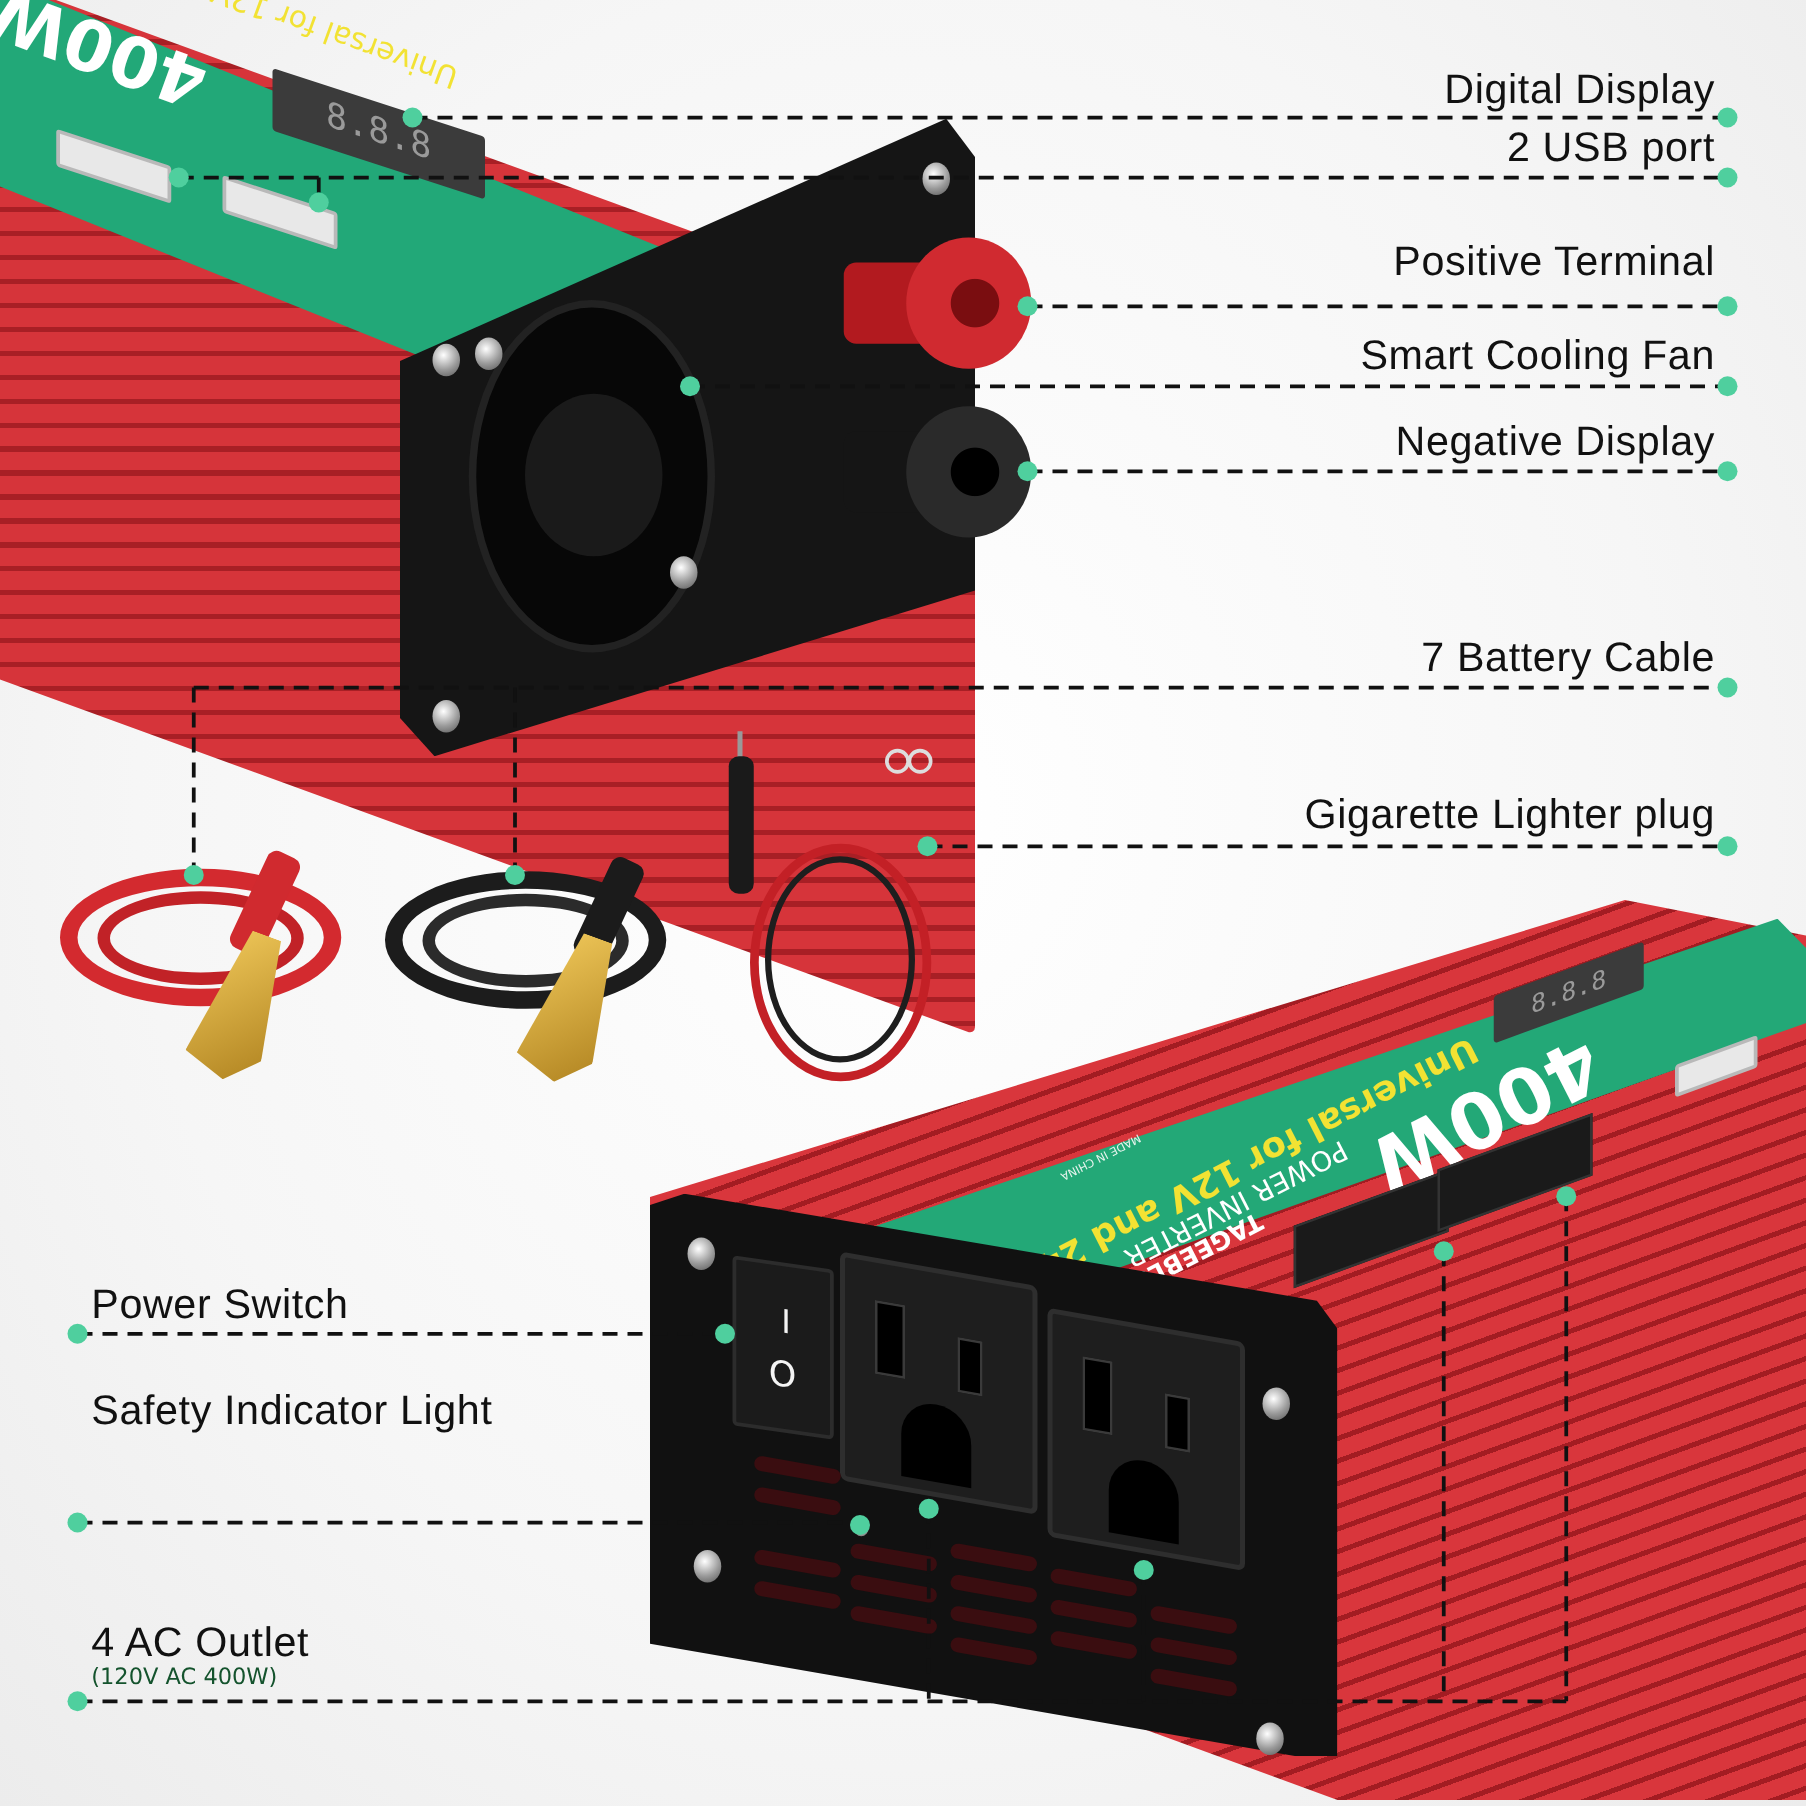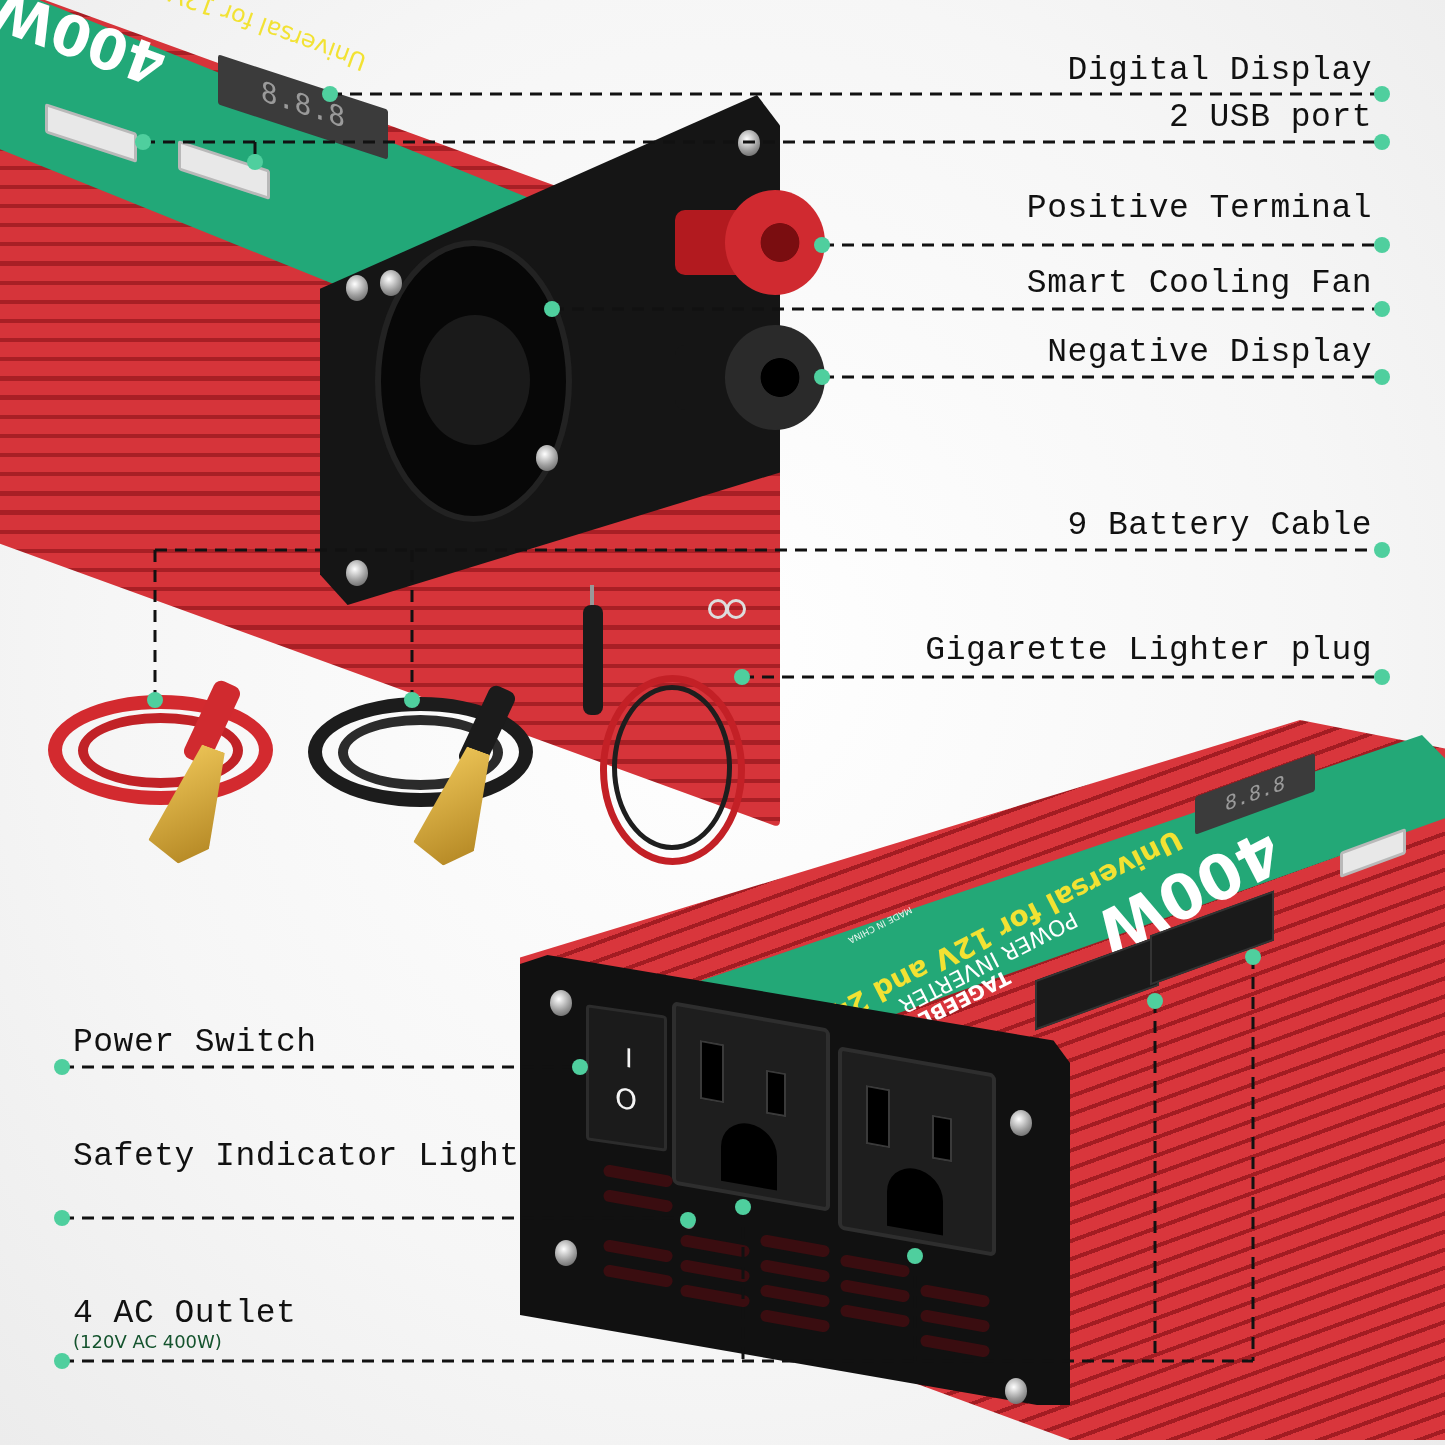--- a/index.html
+++ b/index.html
@@ -4,21 +4,21 @@
 <style>
   html, body { margin: 0; padding: 0; }
   body {
     width: 1445px; height: 1445px; overflow: hidden; position: relative;
     background: radial-gradient(ellipse at 50% 45%, #ffffff 0%, #f6f6f6 60%, #ececec 100%);
     font-family: "DejaVu Sans", sans-serif;
   }
   .abs { position: absolute; }
   .label {
     position: absolute; color: #111; font-size: 33px; letter-spacing: 0.5px;
-    font-family: Liberation Mono, monospace; font-weight: 300; white-space: nowrap; line-height: 1;
+    font-family: Liberation Sans, sans-serif; font-weight: 300; white-space: nowrap; line-height: 1;
   }
   .label.right { text-align: right; }
   .sublabel { position: absolute; color: #14532d; font-size: 18px; white-space: nowrap; font-family: "DejaVu Sans", sans-serif; }
   svg.lines { position: absolute; left: 0; top: 0; width: 1445px; height: 1445px; pointer-events: none; z-index: 5; }
   .dot { position: absolute; width: 16px; height: 16px; border-radius: 50%; z-index: 6; transform: translate(-50%,-50%); }
 
   
   .top-body {
     left: -120px; top: -60px; width: 900px; height: 560px;
     background: repeating-linear-gradient(160deg, #d6343a 0 14px, #a81f25 14px 18px);
@@ -224,19 +224,19 @@
 <div class="dot" style="left:743px;top:1207px;background:#4fcf9e;"></div>
 <div class="dot" style="left:915px;top:1256px;background:#4fcf9e;"></div>
 <div class="dot" style="left:1155px;top:1001px;background:#4fcf9e;"></div>
 <div class="dot" style="left:1253px;top:957px;background:#4fcf9e;"></div>
 
 <div class="label right" style="right:73px;top:54px;">Digital Display</div>
 <div class="label right" style="right:73px;top:101px;">2 USB port</div>
 <div class="label right" style="right:73px;top:192px;">Positive Terminal</div>
 <div class="label right" style="right:73px;top:267px;">Smart Cooling Fan</div>
 <div class="label right" style="right:73px;top:336px;">Negative Display</div>
-<div class="label right" style="right:73px;top:509px;">9 Battery Cable</div>
+<div class="label right" style="right:73px;top:509px;">7 Battery Cable</div>
 <div class="label right" style="right:73px;top:634px;">Gigarette Lighter plug</div>
 
 <div class="label" style="left:73px;top:1026px;">Power Switch</div>
-<div class="label" style="left:73px;top:1140px;">Safety Indicator Light</div>
+<div class="label" style="left:73px;top:1111px;">Safety Indicator Light</div>
 <div class="label" style="left:73px;top:1297px;">4 AC Outlet</div>
 <div class="sublabel" style="left:73px;top:1331px;">(120V AC 400W)</div>
 
 </body></html>

